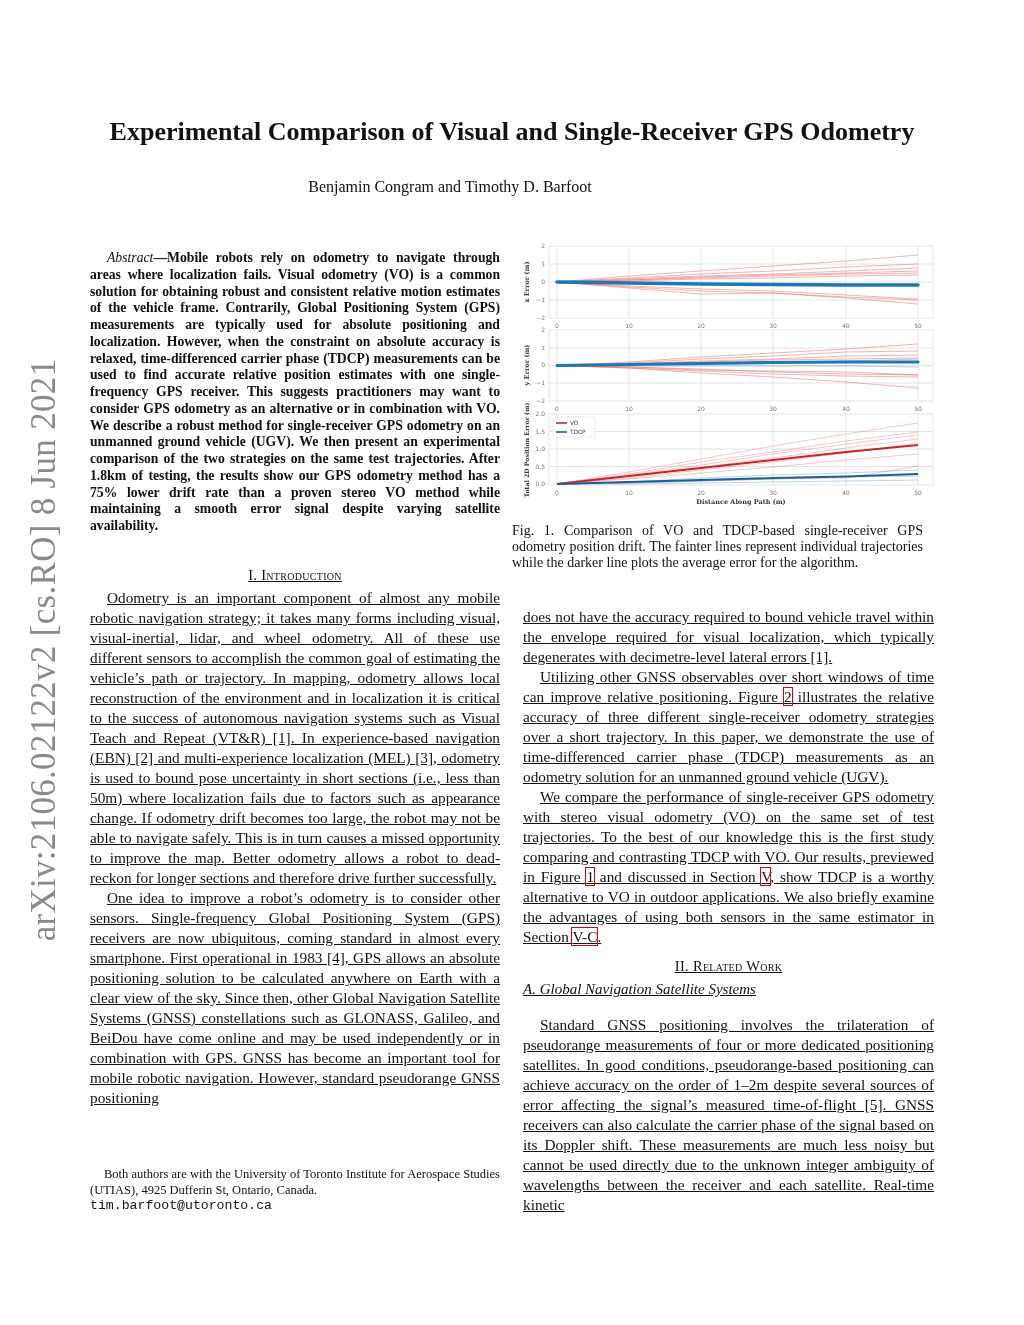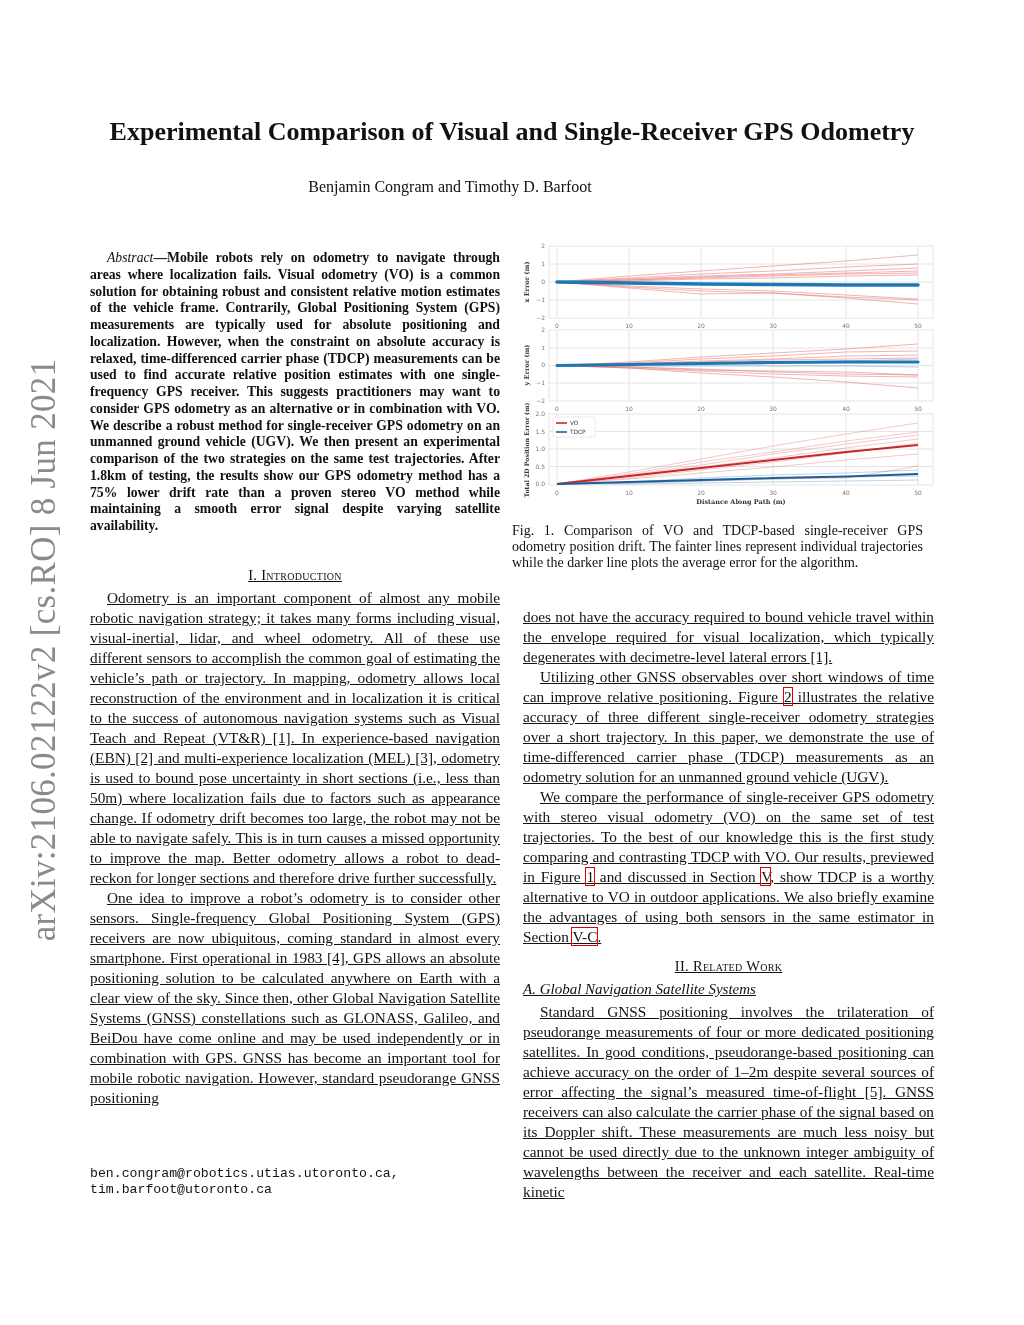--- a/index.html
+++ b/index.html
@@ -42,21 +42,21 @@
   <i>Abstract</i><span>—</span><span>Mobile robots rely on odometry to navigate through areas where localization fails. Visual odometry (VO) is a common solution for obtaining robust and consistent relative motion estimates of the vehicle frame. Contrarily, Global Positioning System (GPS) measurements are typically used for absolute positioning and localization. However, when the constraint on absolute accuracy is relaxed, time-differenced carrier phase (TDCP) measurements can be used to find accurate relative position estimates with one single-frequency GPS receiver. This suggests practitioners may want to consider GPS odometry as an alternative or in combination with VO. We describe a robust method for single-receiver GPS odometry on an unmanned ground vehicle (UGV). We then present an experimental comparison of the two strategies on the same test trajectories. After 1.8km of testing, the results show our GPS odometry method has a 75% lower drift rate than a proven stereo VO method while maintaining a smooth error signal despite varying satellite availability.</span>
 </div>
 
 <div class="col left" style="top:565px;">
   <p class="sec-head" style="margin-bottom:3px;font-variant:small-caps;">I. Introduction</p>
   <p>Odometry is an important component of almost any mobile robotic navigation strategy; it takes many forms including visual, visual-inertial, lidar, and wheel odometry. All of these use different sensors to accomplish the common goal of estimating the vehicle’s path or trajectory. In mapping, odometry allows local reconstruction of the environment and in localization it is critical to the success of autonomous navigation systems such as Visual Teach and Repeat (VT&amp;R) [1]. In experience-based navigation (EBN) [2] and multi-experience localization (MEL) [3], odometry is used to bound pose uncertainty in short sections (i.e., less than 50m) where localization fails due to factors such as appearance change. If odometry drift becomes too large, the robot may not be able to navigate safely. This is in turn causes a missed opportunity to improve the map. Better odometry allows a robot to dead-reckon for longer sections and therefore drive further successfully.</p>
   <p>One idea to improve a robot’s odometry is to consider other sensors. Single-frequency Global Positioning System (GPS) receivers are now ubiquitous, coming standard in almost every smartphone. First operational in 1983 [4], GPS allows an absolute positioning solution to be calculated anywhere on Earth with a clear view of the sky. Since then, other Global Navigation Satellite Systems (GNSS) constellations such as GLONASS, Galileo, and BeiDou have come online and may be used independently or in combination with GPS. GNSS has become an important tool for mobile robotic navigation. However, standard pseudorange GNSS positioning</p>
 </div>
 
 <div class="footnote">
-  <span class="mono">ben.congram@robotics.utias.utoronto.ca,</span>
+  <div style="text-indent:14px;">Both authors are with the University of Toronto Institute for Aerospace Studies (UTIAS), 4925 Dufferin St, Ontario, Canada.</div>
   <span class="mono">tim.barfoot@utoronto.ca</span>
 </div>
 
 <div class="figure">
   <svg width="425" height="275" viewBox="0 0 425 275" font-family="DejaVu Sans, sans-serif">
 
     <g>
       <rect x="34" y="8" width="384" height="72" fill="#fff" stroke="#e6e6e6"></rect>
       <g stroke="#e4e4e4" stroke-width="1">
         <line x1="42" y1="8" x2="42" y2="80"></line>
@@ -202,15 +202,15 @@
   </svg>
 </div>
 
 <div class="caption">Fig. 1.   Comparison of VO and TDCP-based single-receiver GPS odometry position drift. The fainter lines represent individual trajectories while the darker line plots the average error for the algorithm.</div>
 
 <div class="col right" style="top:607px;">
   <p style="text-indent:0;">does not have the accuracy required to bound vehicle travel within the envelope required for visual localization, which typically degenerates with decimetre-level lateral errors [1].</p>
   <p><span>Utilizing other GNSS observables over short windows of time can improve relative positioning. Figure </span><a class="ref">2</a><span> illustrates the relative accuracy of three different single-receiver odometry strategies over a short trajectory. In this paper, we demonstrate the use of time-differenced carrier phase (TDCP) measurements as an odometry solution for an unmanned ground vehicle (UGV).</span></p>
   <p><span>We compare the performance of single-receiver GPS odometry with stereo visual odometry (VO) on the same set of test trajectories. To the best of our knowledge this is the first study comparing and contrasting TDCP with VO. Our results, previewed in Figure </span><a class="ref">1</a><span> and discussed in Section </span><a class="ref">V</a><span>, show TDCP is a worthy alternative to VO in outdoor applications. We also briefly examine the advantages of using both sensors in the same estimator in Section </span><a class="ref">V-C</a><span>.</span></p>
   <p class="sec-head" style="margin-top:9px;margin-bottom:3px;font-variant:small-caps;">II. Related Work</p>
-  <p class="sub-head" style="margin-bottom:3px;">A. Global Navigation Satellite Systems</p>
+  <p class="sub-head" style="margin-bottom:16px;">A. Global Navigation Satellite Systems</p>
   <p>Standard GNSS positioning involves the trilateration of pseudorange measurements of four or more dedicated positioning satellites. In good conditions, pseudorange-based positioning can achieve accuracy on the order of 1–2m despite several sources of error affecting the signal’s measured time-of-flight [5]. GNSS receivers can also calculate the carrier phase of the signal based on its Doppler shift. These measurements are much less noisy but cannot be used directly due to the unknown integer ambiguity of wavelengths between the receiver and each satellite. Real-time kinetic</p>
 </div>
 
 </body></html>

